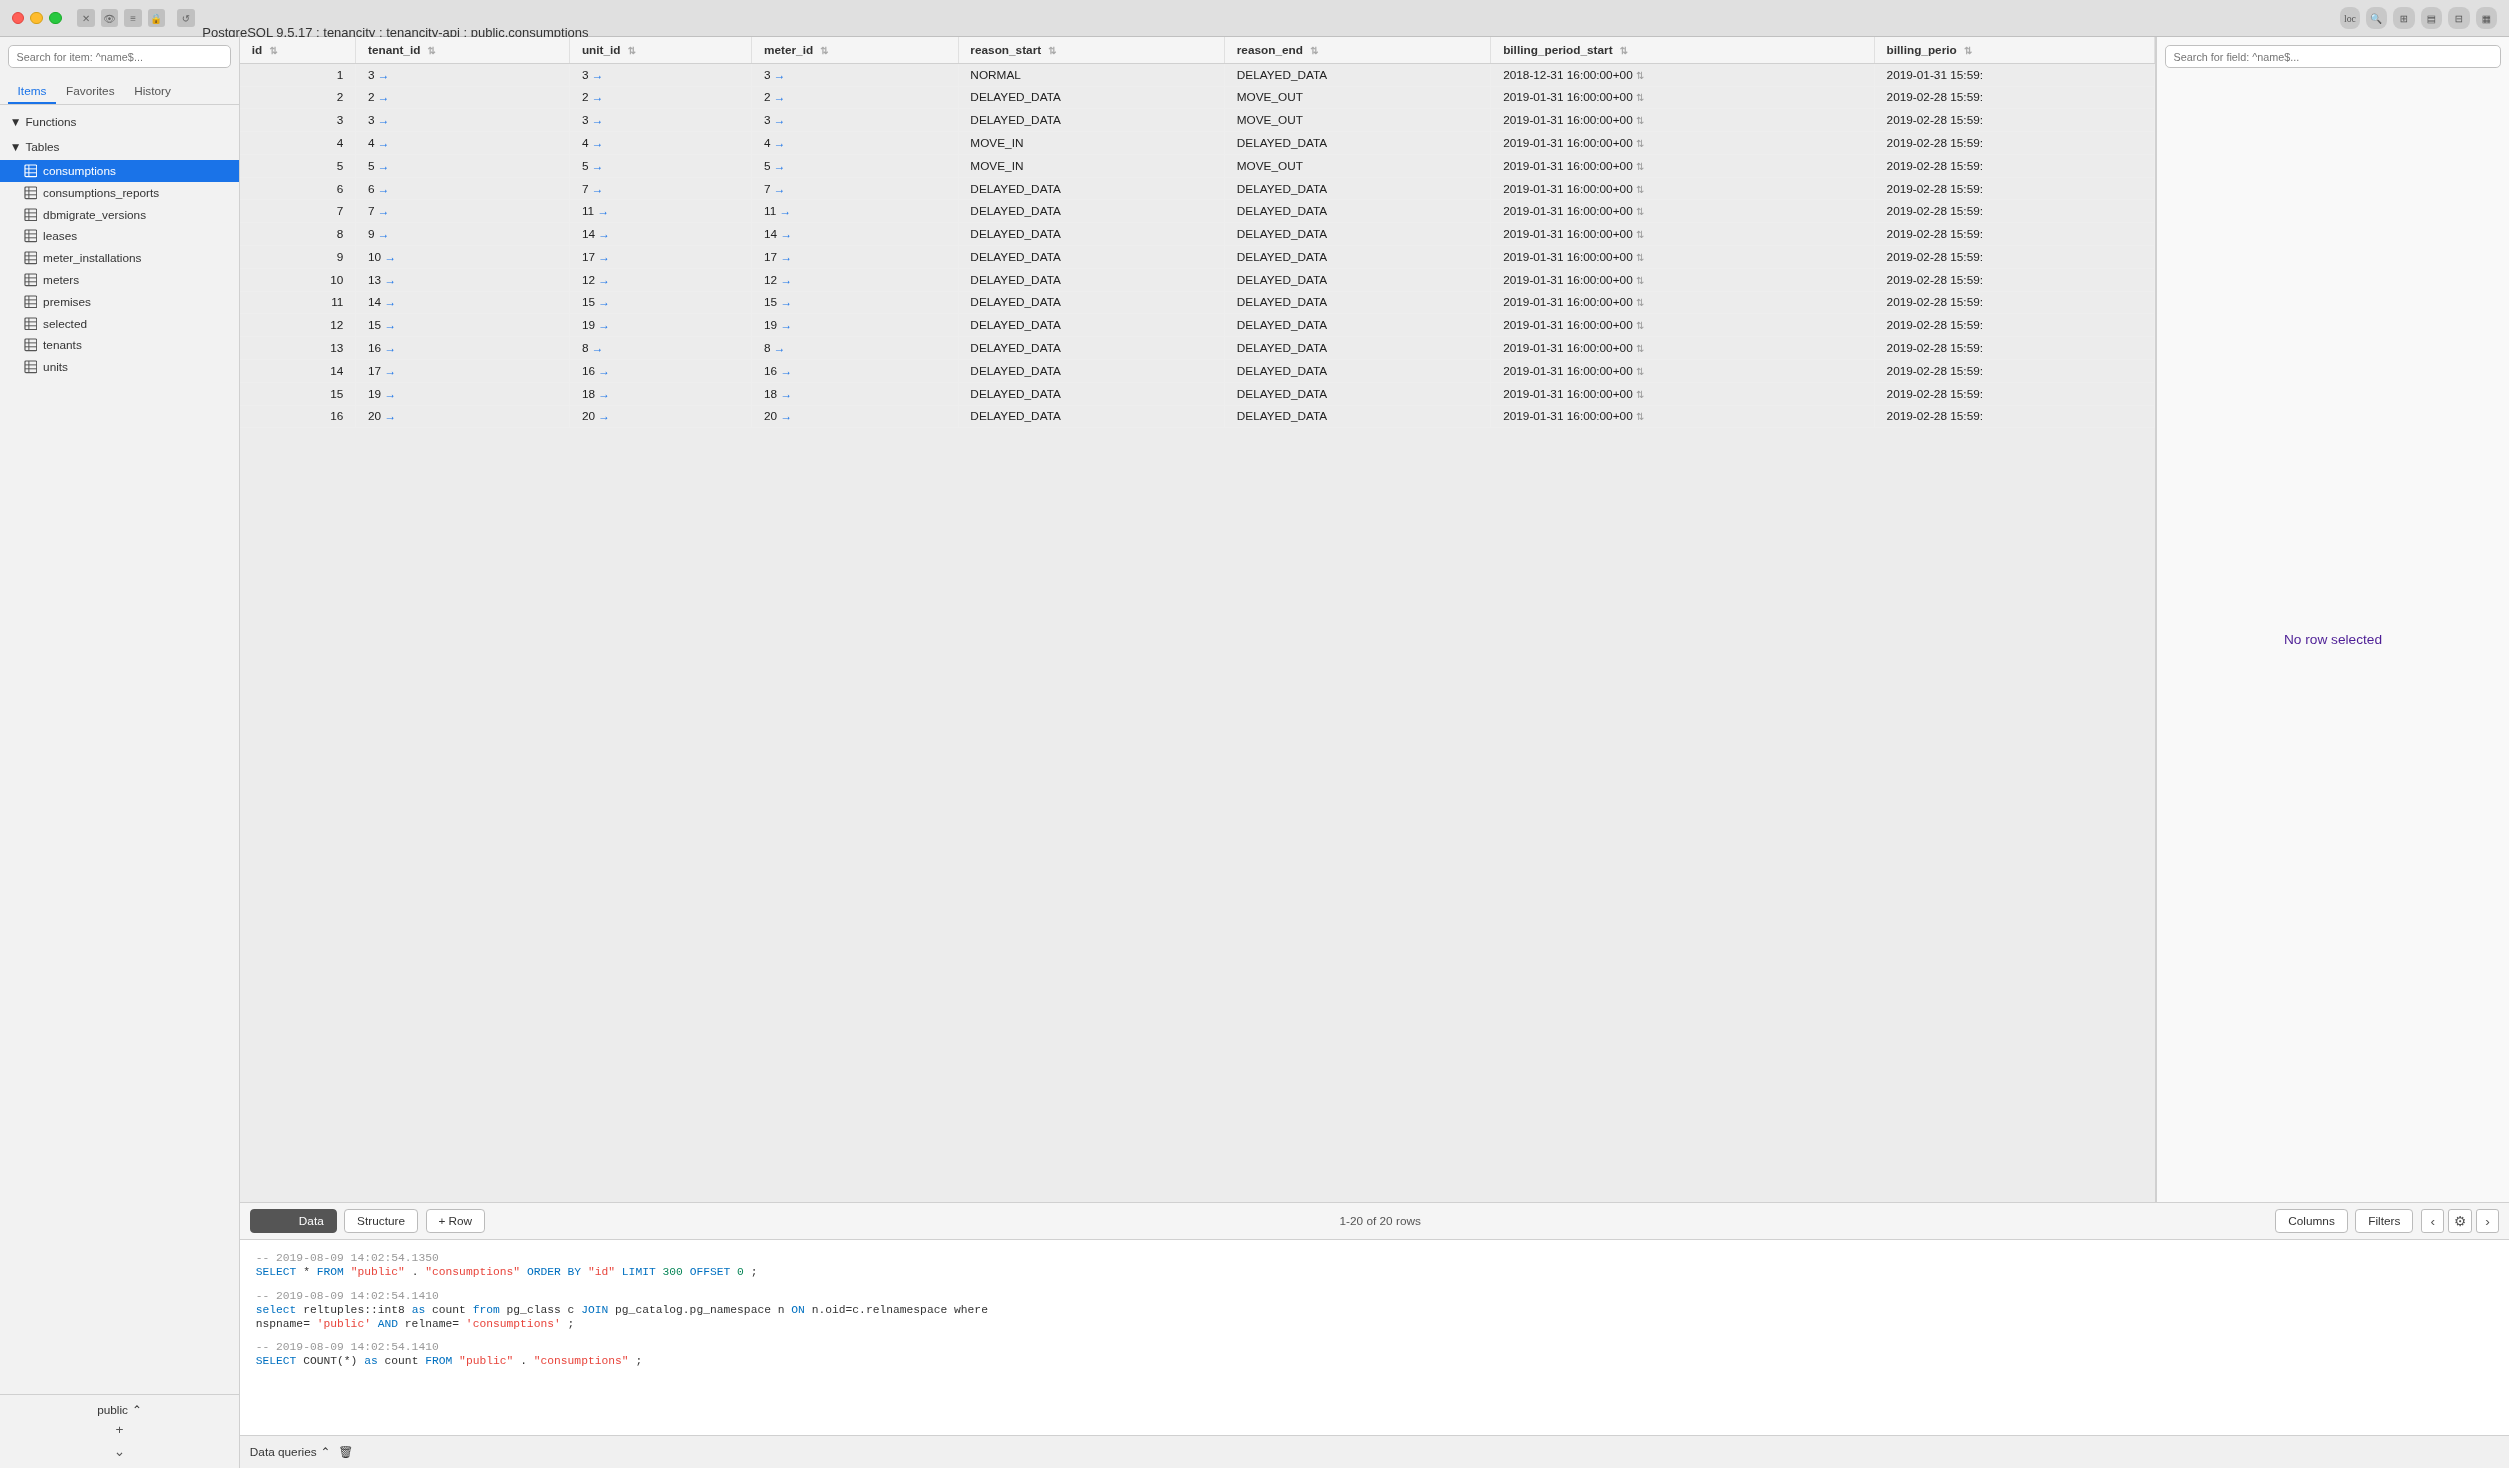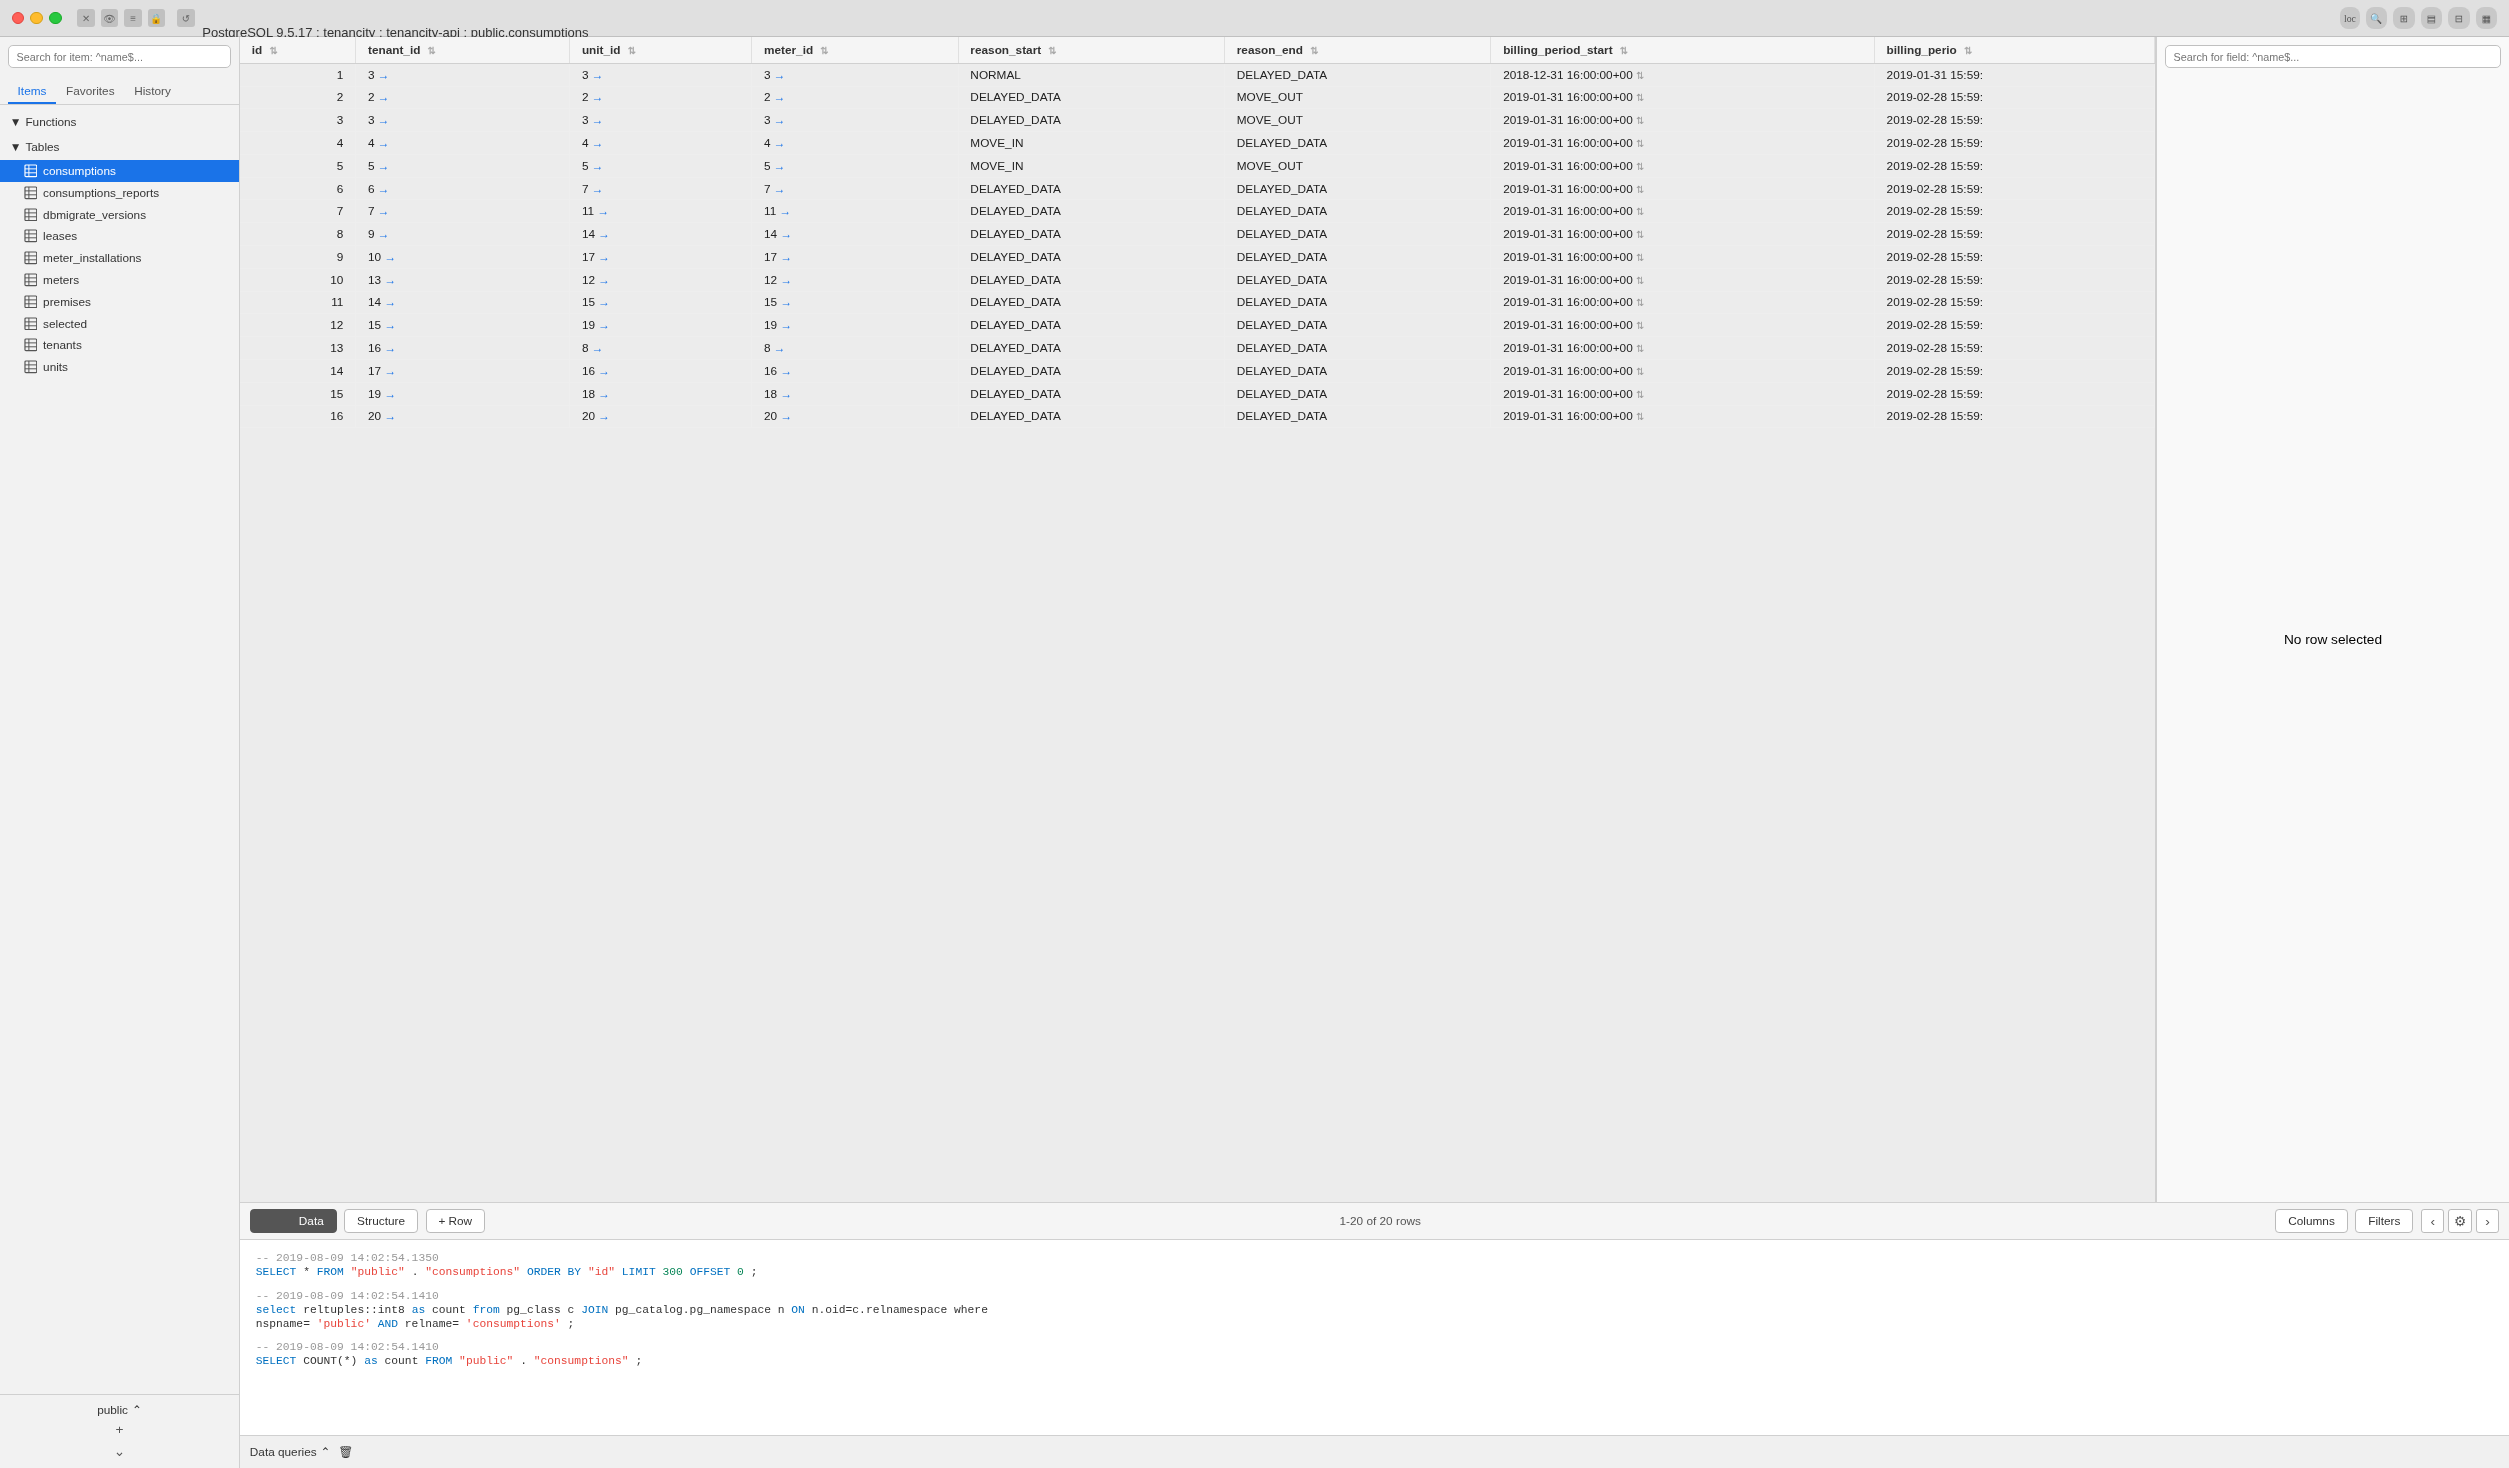--- a/index.html
+++ b/index.html
@@ -47,21 +47,21 @@
     .data-table { border-collapse: collapse; width: max-content; min-width: 100%; }
     .data-table th { background: #f5f5f5; border-bottom: 1px solid #d0d0d0; border-right: 1px solid #e0e0e0; padding: 5.9px 11.8px; text-align: left; font-size: 11.8px; font-weight: 600; color: #333; position: sticky; top: 0; z-index: 1; white-space: nowrap; }
     .data-table td { border-bottom: 1px solid #eee; border-right: 1px solid #eee; padding: 3.9px 11.8px; font-size: 11.8px; color: #222; white-space: nowrap; }
     .data-table .id-col { text-align: right; }
     .sort-icon { color: #aaa; margin-left: 3.9px; font-size: 9.8px; cursor: pointer; }
 
     
     .right-panel { width: 353px; background: #f9f9f9; border-left: 1px solid #d0d0d0; display: flex; flex-direction: column; }
     .right-panel-search { padding: 7.8px; }
     .right-panel-search input { width: 100%; height: 23.5px; border-radius: 4.9px; border: 1px solid #c0c0c0; background: #fff; padding: 0 7.8px; font-size: 10.8px; color: #888; }
-    .right-panel-content { flex: 1; display: flex; align-items: center; justify-content: center; color: #000000; font-size: 13.7px; }
+    .right-panel-content { flex: 1; display: flex; align-items: center; justify-content: center; color: #4c1d95; font-size: 13.7px; }
 
     
     .toolbar { display: flex; align-items: center; padding: 5.9px 9.8px; background: #f5f5f5; border-top: 1px solid #d0d0d0; gap: 7.8px; flex-shrink: 0; }
     .toolbar-btn { padding: 3.9px 11.8px; border-radius: 3.9px; font-size: 11.8px; cursor: pointer; border: 1px solid #bbb; background: #fff; color: #333; }
     .toolbar-btn.active { background: #555; color: #fff; border-color: #555; padding-left: 48px; }
     .toolbar-info { flex: 1; text-align: center; font-size: 11.8px; color: #555; }
     .toolbar-nav { display: flex; align-items: center; gap: 3.9px; }
     .toolbar-nav-btn { width: 23.5px; height: 23.5px; display: flex; align-items: center; justify-content: center; cursor: pointer; color: #555; font-size: 13.7px; border: 1px solid #bbb; border-radius: 2.9px; background: #fff; }
     .toolbar-settings-btn { width: 23.5px; height: 23.5px; display: flex; align-items: center; justify-content: center; cursor: pointer; color: #555; font-size: 13.7px; border: 1px solid #bbb; border-radius: 2.9px; background: #fff; }
 

